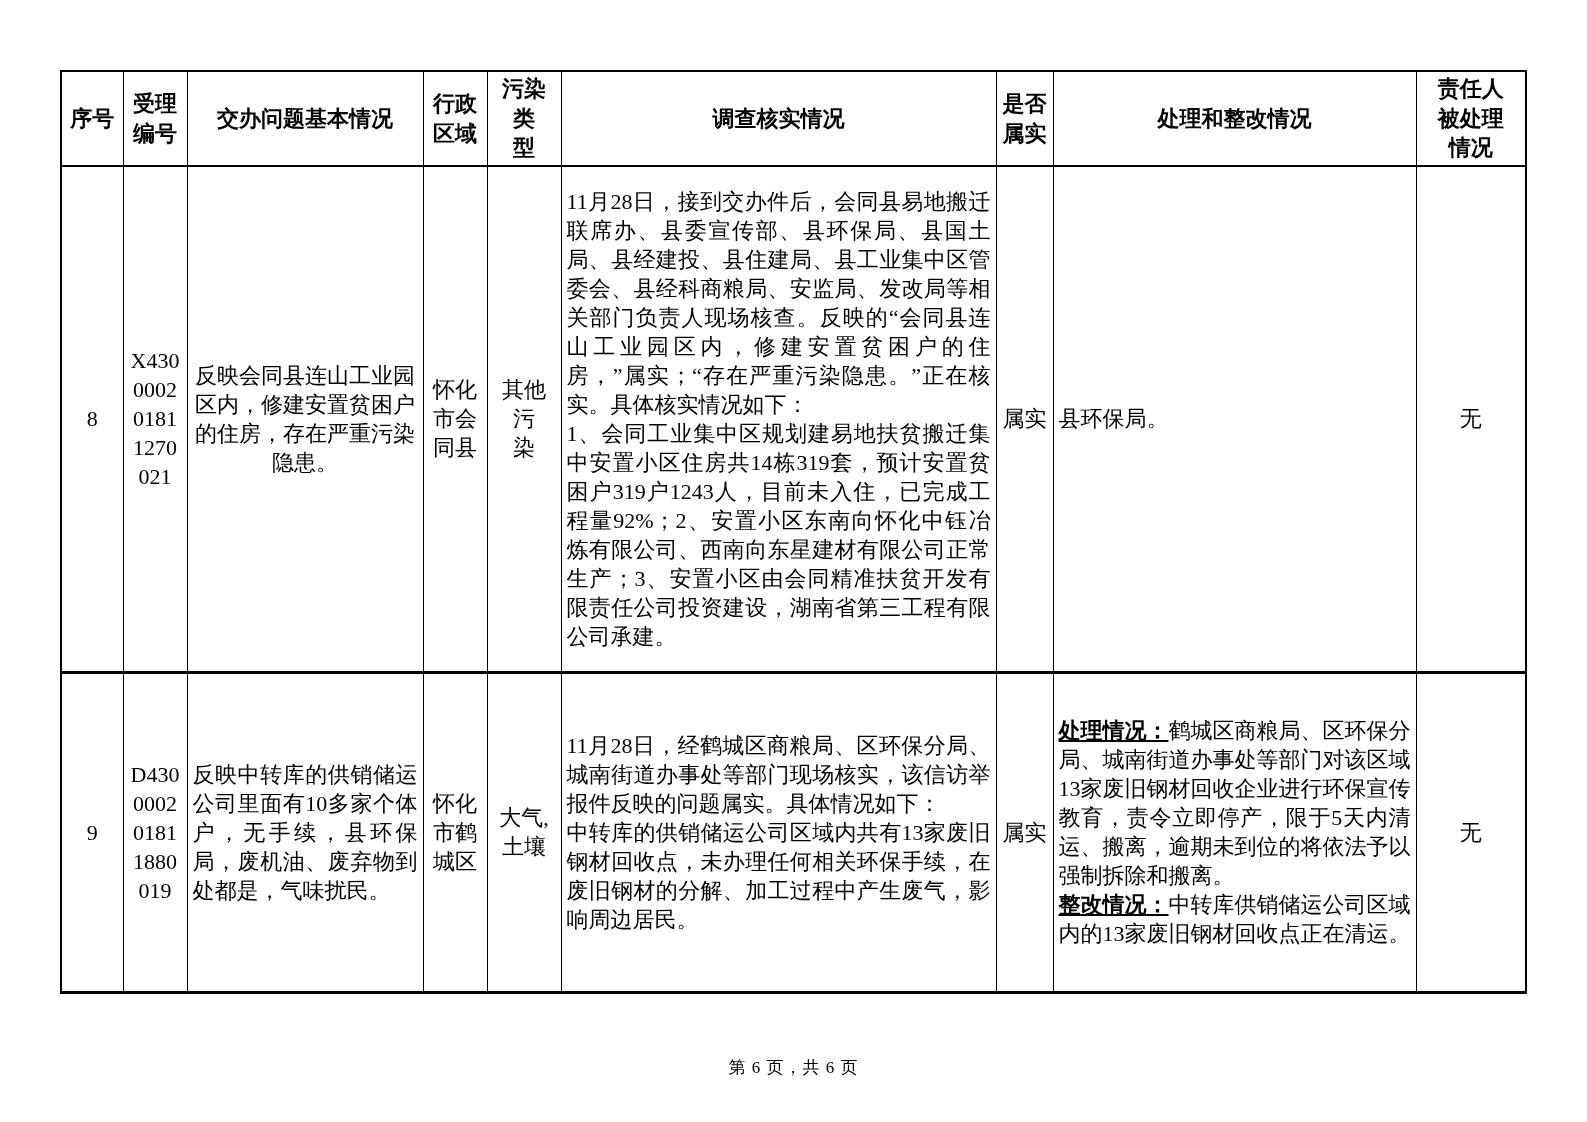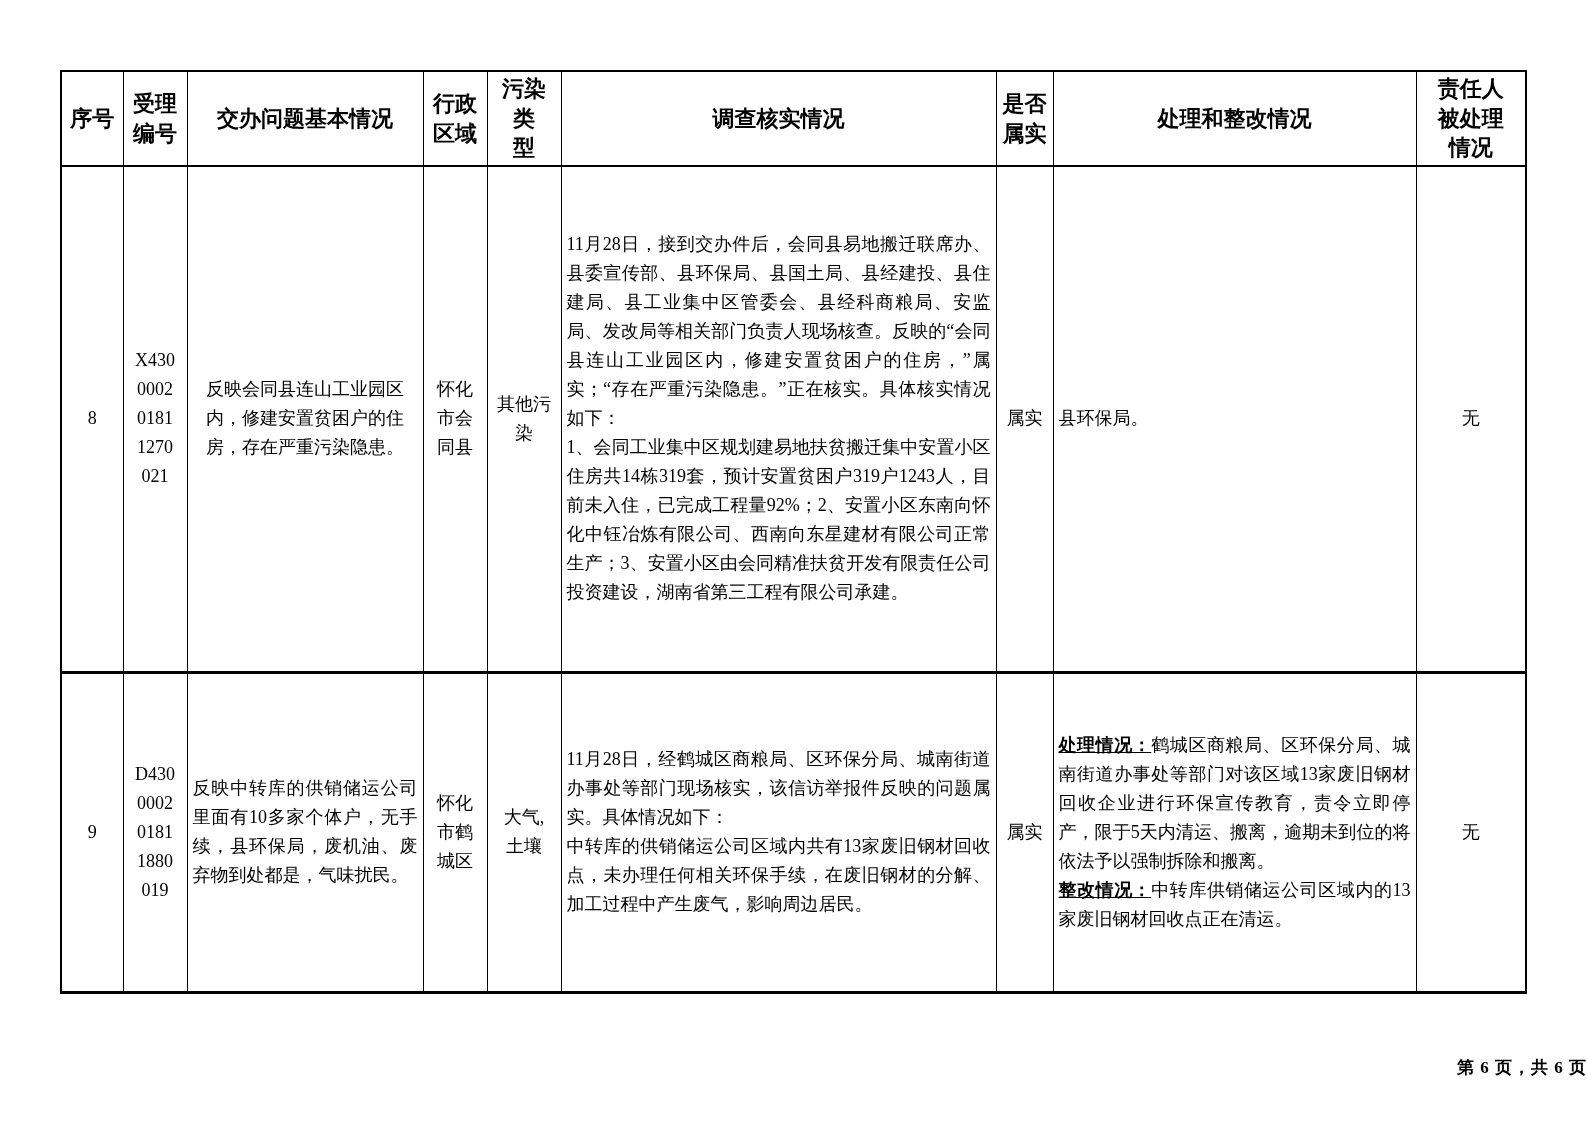--- a/index.html
+++ b/index.html
@@ -40,41 +40,41 @@
   }
   .report th {
     font-size: 22px;
     font-weight: bold;
     text-align: center;
     line-height: 1.35;
     white-space: pre-line;
     border-bottom: 2px solid #000;
   }
   .report td {
-    font-size: 18px;
+    font-size: 22px;
     line-height: 29px;
   }
   tr.header-row { height: 94px; }
   tr.row-8 { height: 506px; }
   tr.row-8 td { border-bottom: 3px solid #000; }
   tr.row-9 { height: 320px; }
   .center { text-align: center; }
   .justify { text-align: justify; }
   .pre { white-space: pre-line; }
   .seg-label { font-weight: bold; text-decoration: underline; }
   .seg { text-align: justify; }
   .page-footer {
     position: absolute;
     left: 0;
     top: 1056px;
     width: 100%;
-    text-align: right;
+    text-align: center;
     font-size: 17px;
     letter-spacing: 1px;
-    font-weight: bold;
+    font-weight: normal;
   }
 </style>
 </head>
 <body>
 
 <div class="sheet">
 
   <table class="report">
     <colgroup>
       <col style="width:62px">

